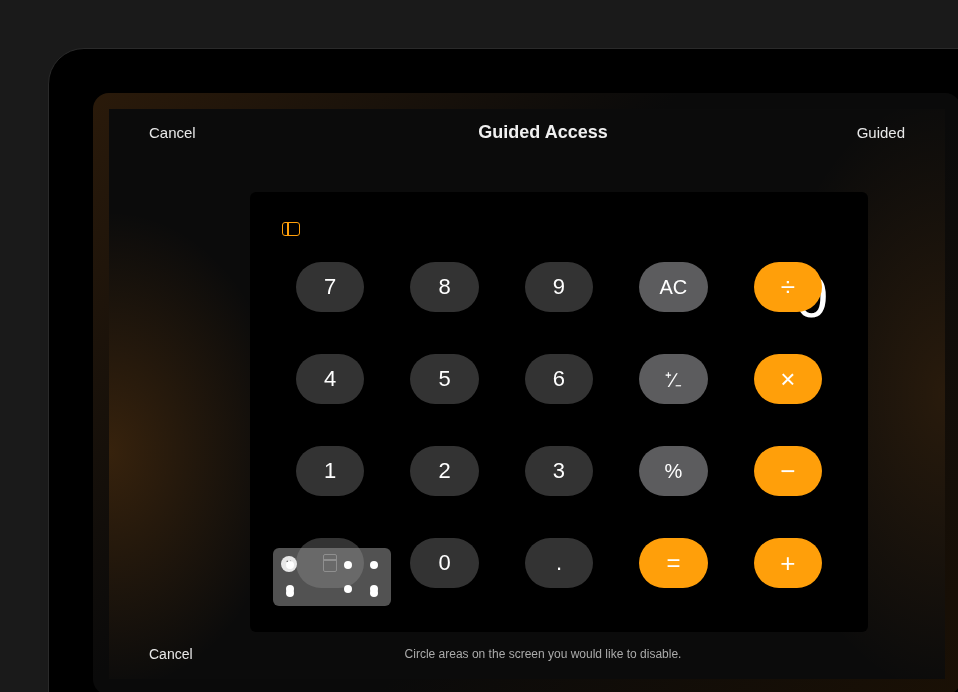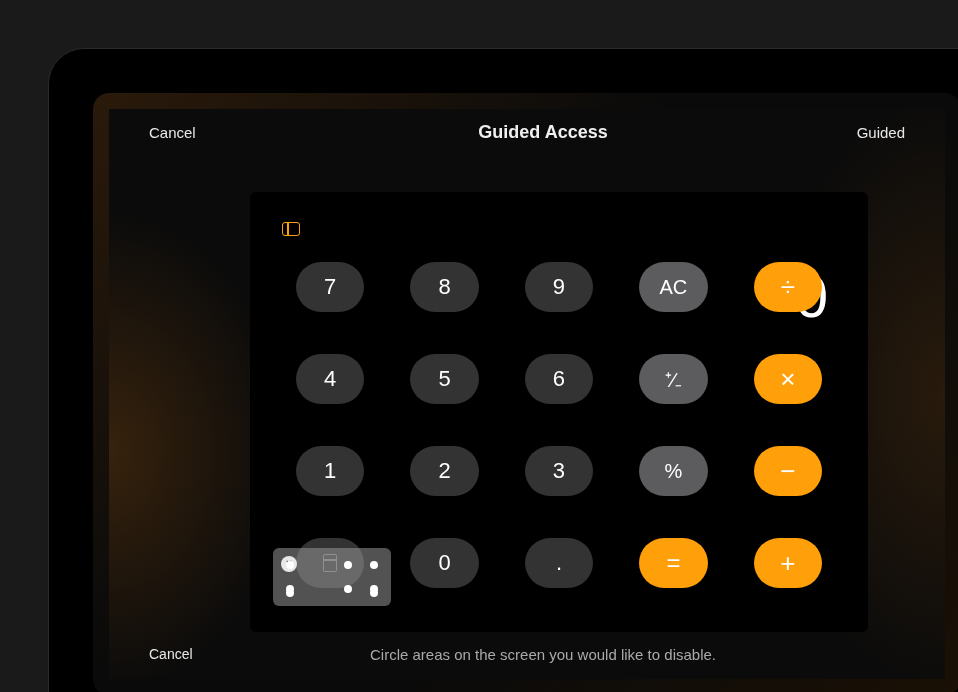--- a/index.html
+++ b/index.html
@@ -204,21 +204,21 @@
       font-size: 14px;
       background: none;
       border: none;
       cursor: pointer;
     }
     .hint-text {
       position: absolute;
       left: 50%;
       transform: translateX(-50%);
       color: #aaa;
-      font-size: 15px;
+      font-size: 12px;
     }
   </style>
 </head>
 <body>
 
 <div class="ipad-frame">
   <div class="screen">
     <div class="blurred-bg"></div>
 
     <div class="top-bar">

